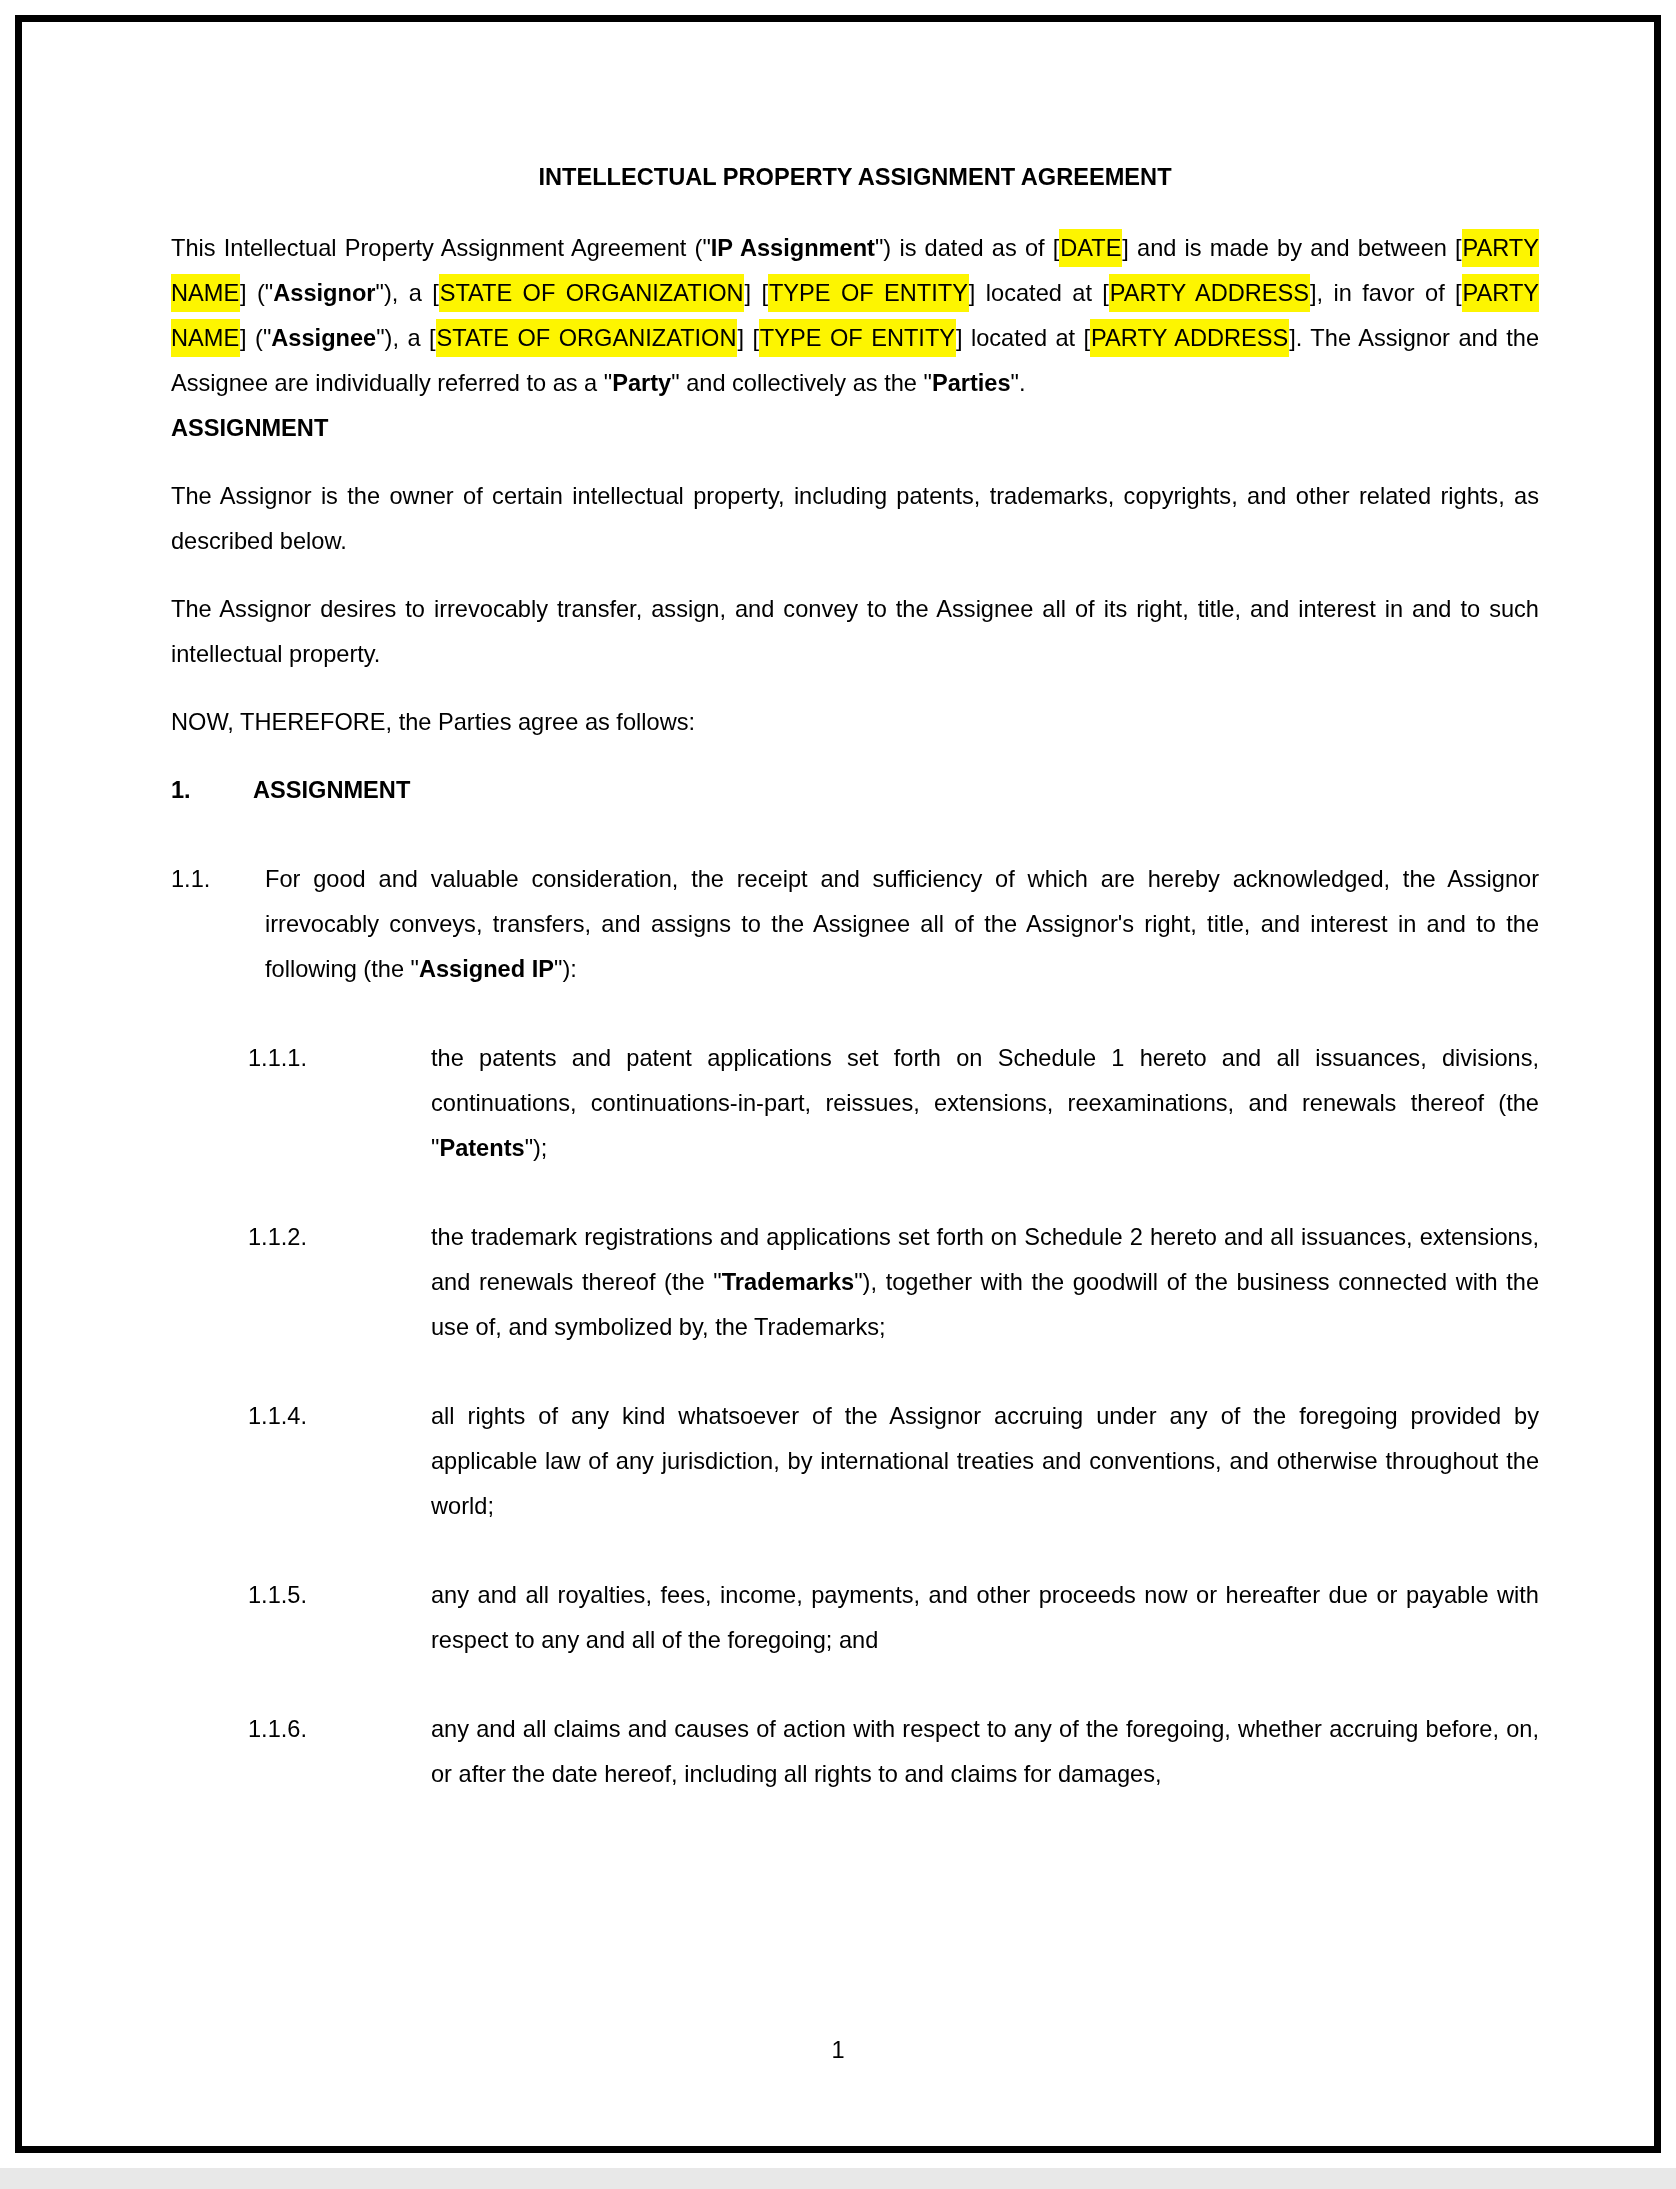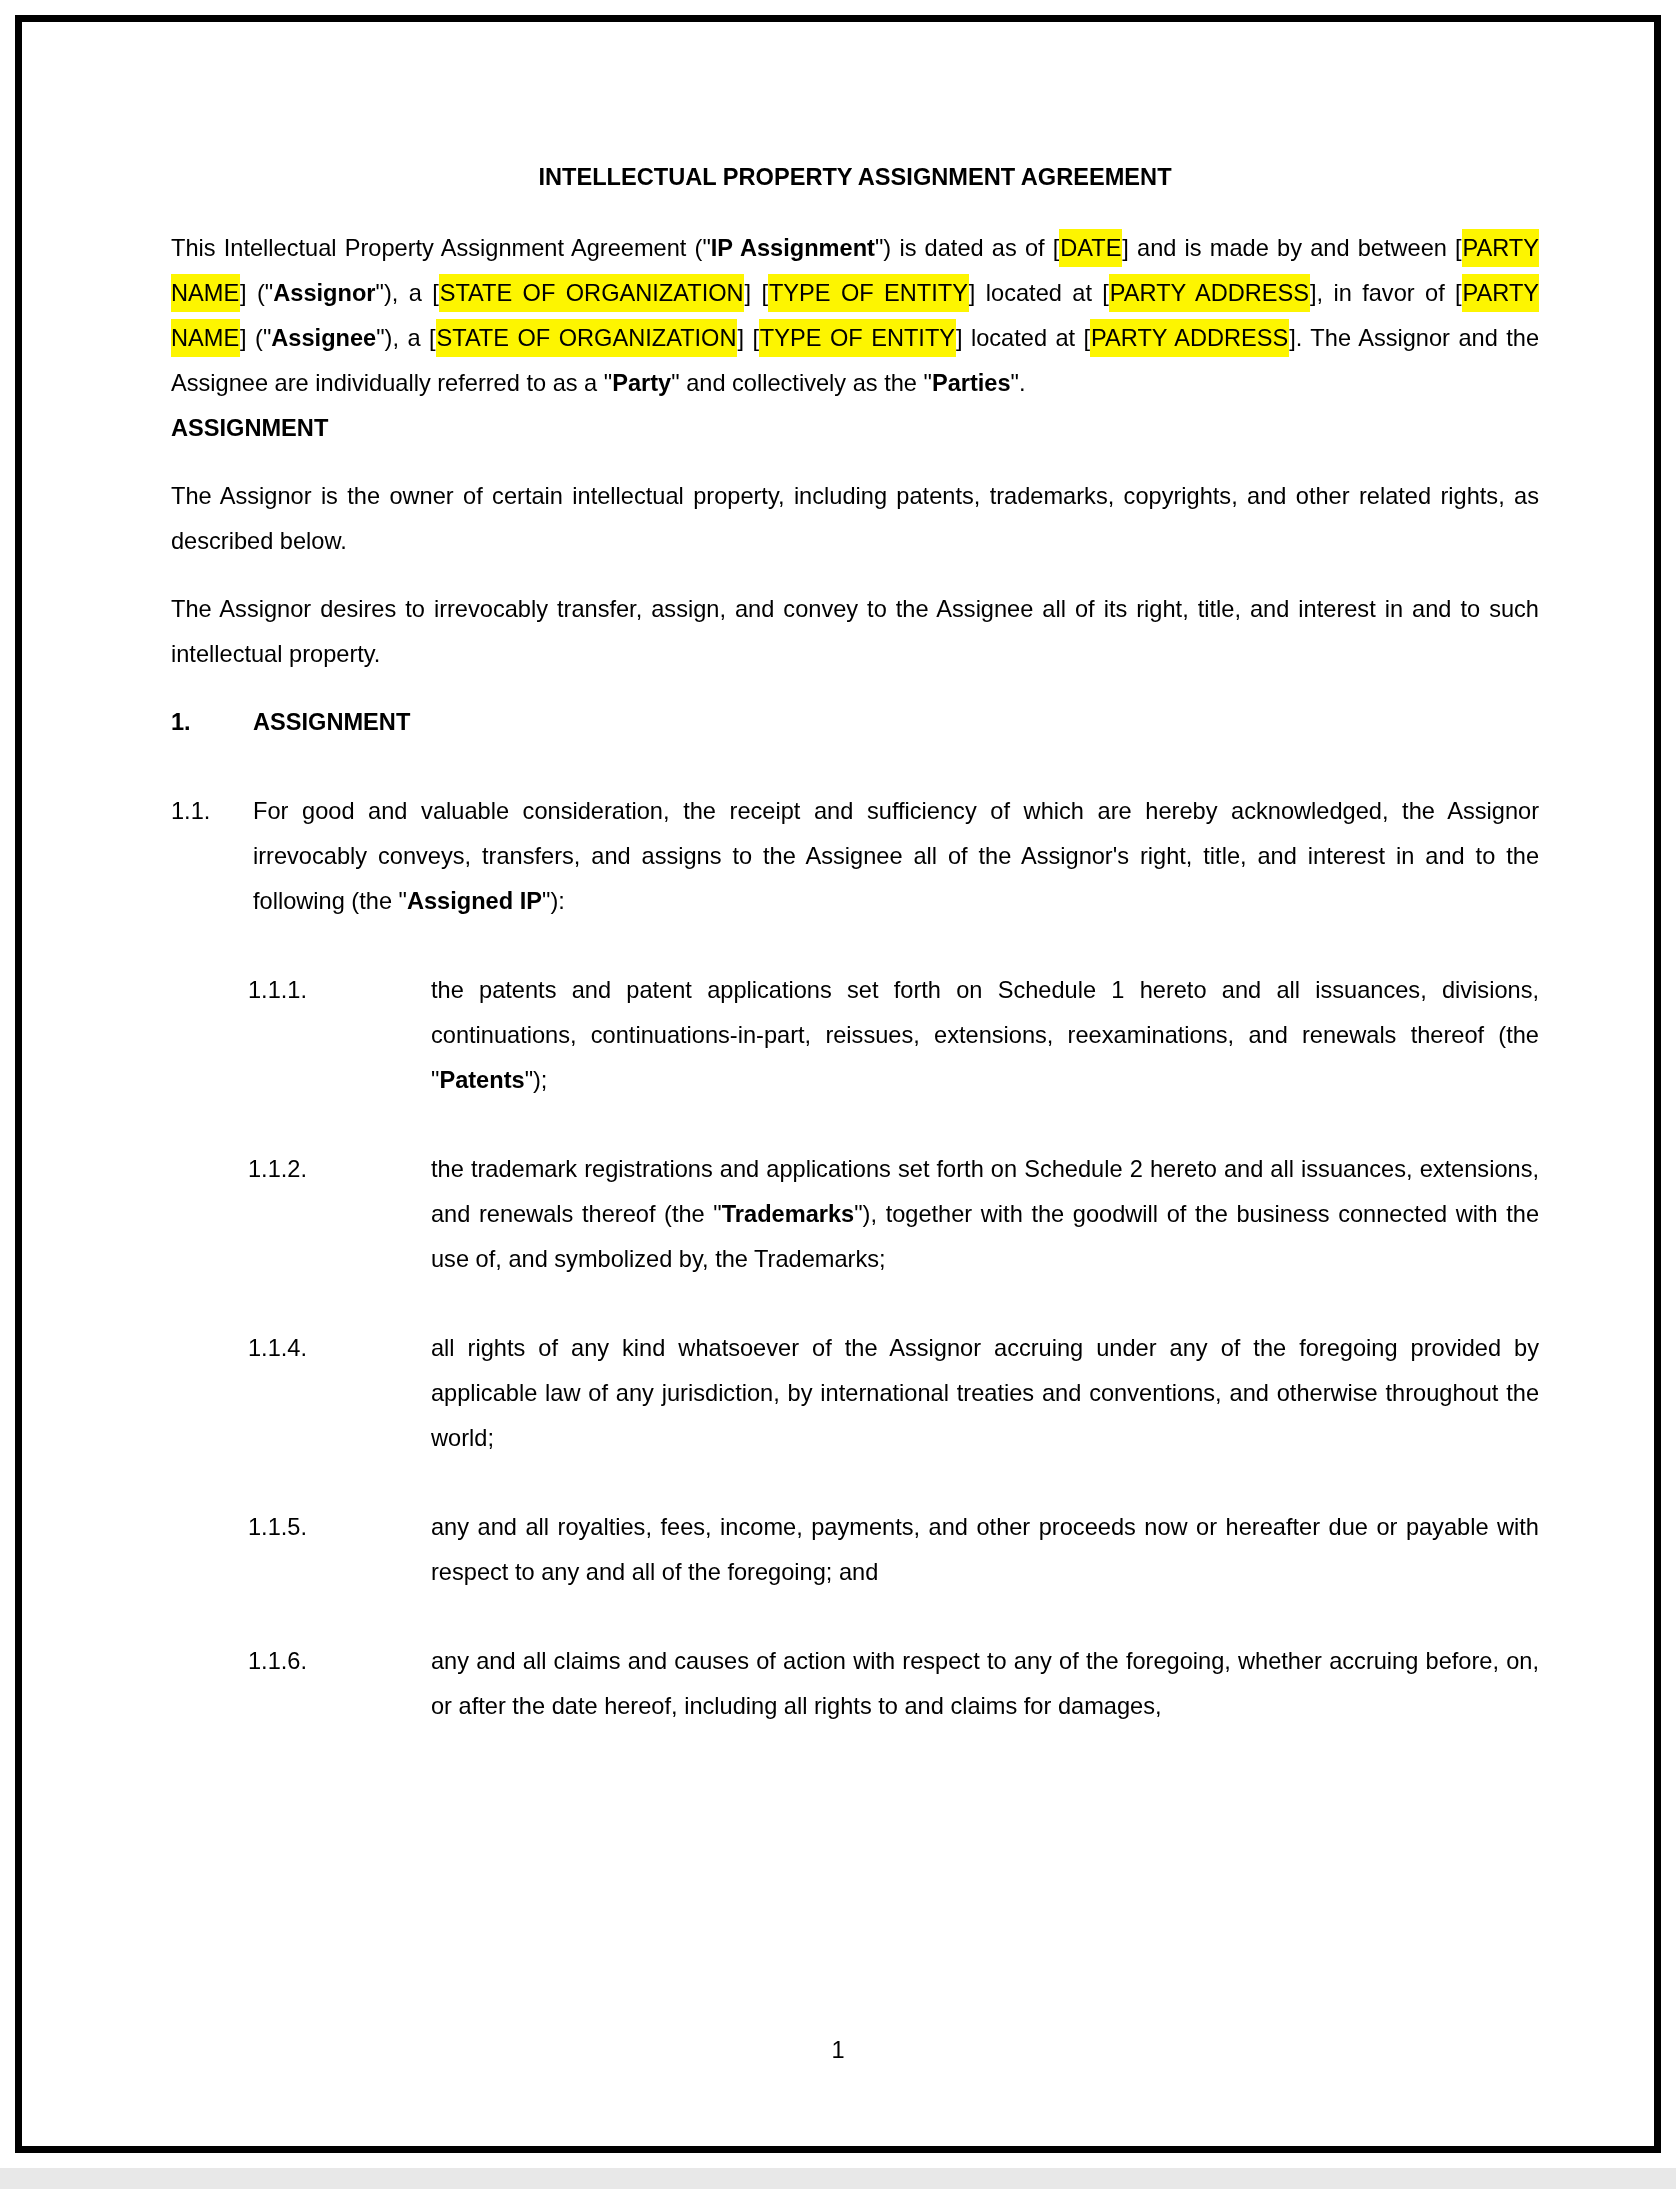--- a/index.html
+++ b/index.html
@@ -33,21 +33,21 @@
     margin: 0 0 26px 0;
   }
   .para {
     text-align: justify;
     margin: 0;
   }
   .gap-s { margin-top: 23px; }
   .gap-l { margin-top: 44px; }
   .heading { font-weight: bold; margin: 0; }
   .h-row { display: flex; font-weight: bold; }
-  .clause { display: flex; }
+  .clause { display: flex; gap: 12px; }
   .clause .num { flex: 0 0 82px; }
   .clause .body { flex: 1; text-align: justify; }
   .subclause { display: flex; margin-left: 77px; gap: 48px; }
   .subclause .num { flex: 0 0 135px; }
   .subclause .body { flex: 1; text-align: justify; }
   .hl {
     background: var(--hl, #fdf500);
     padding: 6.1px 0.9px;
   }
   .page-footer {
@@ -71,20 +71,21 @@
     <div class="doc-title">INTELLECTUAL PROPERTY ASSIGNMENT AGREEMENT</div>
 
     <p class="para"><span>This Intellectual Property Assignment Agreement ("</span><strong>IP Assignment</strong><span>") is dated as of [</span><span class="hl">DATE</span><span>] and is made by and between [</span><span class="hl">PARTY NAME</span><span>] ("</span><strong>Assignor</strong><span>"), a [</span><span class="hl">STATE OF ORGANIZATION</span><span>] [</span><span class="hl">TYPE OF ENTITY</span><span>] located at [</span><span class="hl">PARTY ADDRESS</span><span>], in favor of [</span><span class="hl">PARTY NAME</span><span>] ("</span><strong>Assignee</strong><span>"), a [</span><span class="hl">STATE OF ORGANIZATION</span><span>] [</span><span class="hl">TYPE OF ENTITY</span><span>] located at [</span><span class="hl">PARTY ADDRESS</span><span>]. The Assignor and the Assignee are individually referred to as a "</span><strong>Party</strong><span>" and collectively as the "</span><strong>Parties</strong><span>".</span></p>
 
     <div class="heading gap-s">ASSIGNMENT</div>
 
     <p class="para gap-s">The Assignor is the owner of certain intellectual property, including patents, trademarks, copyrights, and other related rights, as described below.</p>
 
     <p class="para gap-s">The Assignor desires to irrevocably transfer, assign, and convey to the Assignee all of its right, title, and interest in and to such intellectual property.</p>
 
+    <p class="para gap-s">NOW, THEREFORE, the Parties agree as follows:</p>
 
     <div class="h-row gap-s">
       <span class="num" style="flex:0 0 82px">1.</span>
       <span>ASSIGNMENT</span>
     </div>
 
     <div class="clause gap-l">
       <span class="num">1.1.</span>
       <span class="body"><span>For good and valuable consideration, the receipt and sufficiency of which are hereby acknowledged, the Assignor irrevocably conveys, transfers, and assigns to the Assignee all of the Assignor's right, title, and interest in and to the following (the "</span><strong>Assigned IP</strong><span>"):</span></span>
     </div>

